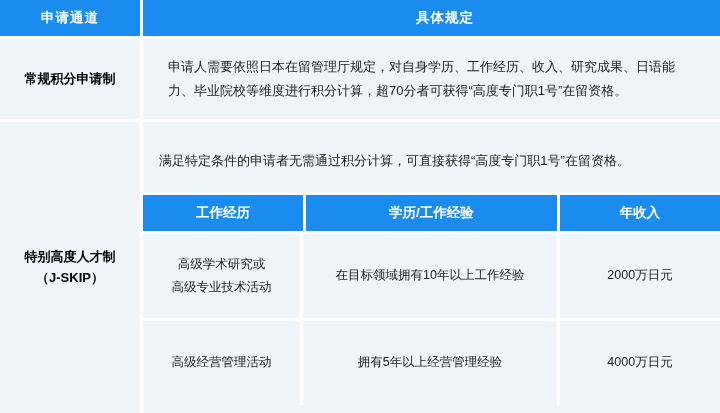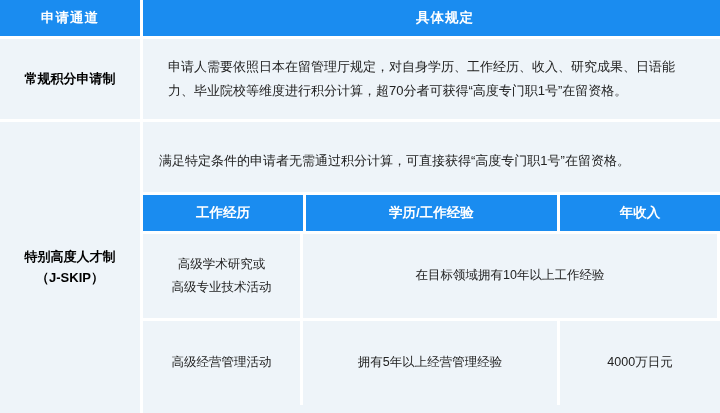--- a/index.html
+++ b/index.html
@@ -187,20 +187,23 @@
         </div>
 
         <div class="inner-row">
           <div class="inner-cell col-a">
             <span class="nowrap-line">高级学术研究或</span>
             <span class="nowrap-line">高级专业技术活动</span>
           </div>
           <div class="inner-cell col-b">
             <span class="nowrap-line">在目标领域拥有10年以上工作经验</span>
           </div>
+          <div class="inner-cell col-c">
+            <span class="nowrap-line">2000万日元</span>
+          </div>
         </div>
 
         <div class="inner-row">
           <div class="inner-cell col-a">
             <span class="nowrap-line">高级经营管理活动</span>
           </div>
           <div class="inner-cell col-b">
             <span class="nowrap-line">拥有5年以上经营管理经验</span>
           </div>
           <div class="inner-cell col-c">

